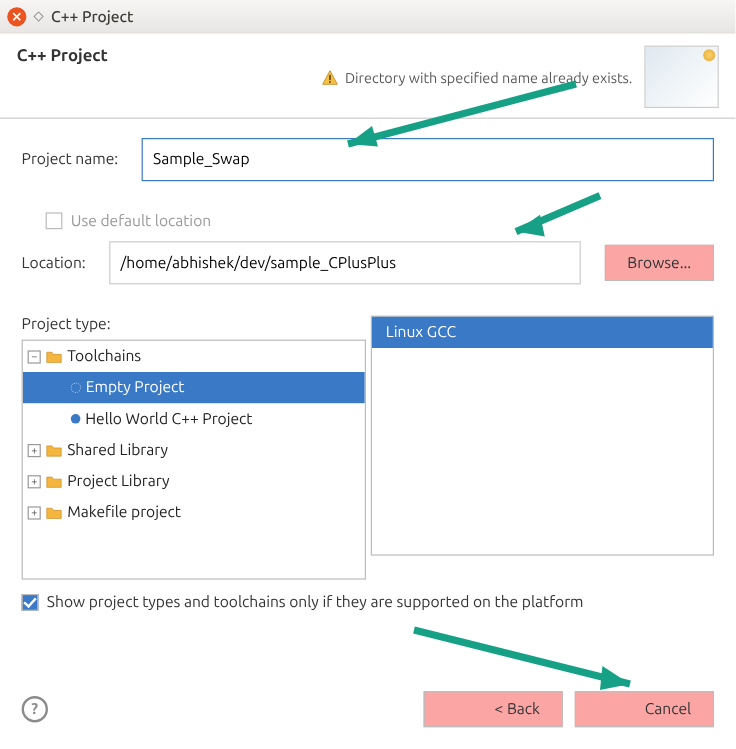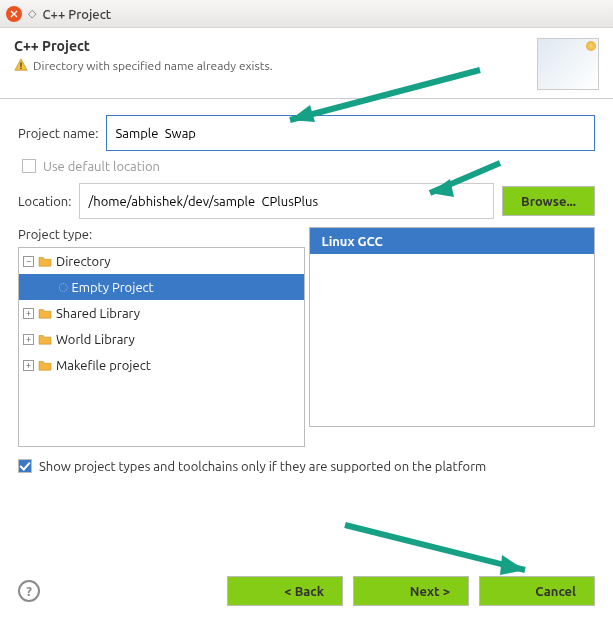--- a/index.html
+++ b/index.html
@@ -7,53 +7,53 @@
 
   .titlebar { height: 28px; background: linear-gradient(#f7f6f5,#e8e6e4); border-bottom: 1px solid #d6d3d0; display: flex; align-items: center; padding: 0 6px; gap: 6px; }
   .close-btn { width: 16px; height: 16px; border-radius: 50%; background: #e95420; display: flex; align-items: center; justify-content: center; }
   .close-btn svg { width: 8px; height: 8px; }
   .minim { color: #777; font-size: 11px; }
   .titlebar-title { font-size: 13px; font-weight: 500; color: #3c3b37; }
 
   .header { background: #fff; padding: 10px 14px 8px; border-bottom: 1px solid #ccc; display: flex; align-items: flex-start; gap: 10px; }
   .header-text { flex: 1; }
   .header h1 { font-size: 14px; font-weight: 600; margin-bottom: 4px; }
-  .header-msg { display: flex; align-items: center; gap: 5px; color: #5a5a5a; font-size: 12px; }
+  .header-msg { display: flex; align-items: center; gap: 5px; color: #5a5a5a; font-size: 12px; justify-content: flex-end; }
   .warn-icon { width: 14px; height: 14px; }
   .header-img { width: 62px; height: 52px; background: linear-gradient(135deg,#dfe9f0,#fff); border: 1px solid #ccc; position: relative; }
   .header-img::after { content:""; position:absolute; right:2px; top:2px; width:10px; height:10px; background: radial-gradient(circle,#f9d36b,#e6a633); border-radius:50%; }
 
   .body { padding: 16px 18px 10px; }
-  .row { display: flex; align-items: center; gap: 8px; margin-bottom: 8px; }
+  .row { display: flex; align-items: center; gap: 20px; margin-bottom: 26px; }
   .label { font-size: 13px; color: #333; }
   .text-input { flex: 1; height: 30px; border: 1px solid #3a79c6; padding: 17px 8px; font-size: 13px; outline: none; }
   .text-input.plain { border-color: #ccc; }
 
-  .checkbox-row { display: flex; align-items: flex-end; gap: 7px; margin: 6px 0 10px 4px; }
+  .checkbox-row { display: flex; align-items: flex-end; gap: 7px; margin: 6px 0 10px 20px; }
   input[type=checkbox] { width: 14px; height: 14px; border: 1px solid #bbb; appearance: none; position: relative; cursor: pointer; }
   input[type=checkbox]:checked { background:#3a79c6; }
   input[type=checkbox]:checked::after { content:""; position:absolute; left:3px; top:0px; width:4px; height:8px; border:solid #fff; border-width:0 2px 2px 0; transform:rotate(42deg); }
   .check-label { font-size: 13px; color: #333; }
   .check-label.disabled { color: #999; }
 
-  .btn { height: 30px; padding: 0 18px; background: #84cc16; border: 1px solid #bbb; font-size: 13px; color: #333; cursor: pointer; font-weight: bold; }
+  .btn { height: 30px; padding: 0 18px; background: #fca5a5; border: 1px solid #bbb; font-size: 13px; color: #333; cursor: pointer; }
 
   .two-cols { display: flex; gap: 4px; margin-top: 8px; }
   .col { flex: 1; }
   .col-label { font-size: 13px; margin-bottom: 6px; }
   .treebox { border: 1px solid #bbb; height: 200px; background: #fff; overflow: auto; }
   .tree-row { display: flex; align-items: center; height: 26px; padding: 0 4px; gap: 4px; font-size: 13px; color: #222; cursor: default; }
   .tree-row.selected { background:#3a79c6; color:#fff; }
   .expander { width: 11px; height: 11px; border: 1px solid #999; display:flex; align-items:center; justify-content:center; font-size:9px; color:#555; background:#fff; line-height:1; }
   .folder-icon { width:14px; height:12px; }
   .bullet { width:8px; height:8px; border-radius:50%; background:#3a79c6; }
   .indent2 { padding-left: 40px; }
 
   .listbox { border: 1px solid #bbb; height: 200px; background:#fff; }
-  .list-item { height: 26px; display:flex; align-items:center; padding:0 12px; font-size:13px;font-weight:bold; }
+  .list-item { height: 26px; display:flex; align-items:center; padding:0 12px; font-size:13px; }
   .list-item.selected { background:#3a79c6; color:#fff; }
 
   .platform-check { display:flex; align-items:center; gap:7px; margin-top: 12px; }
 
   .footer { position: absolute; bottom: 0; left: 0; right: 0; padding: 14px 18px 18px; display:flex; align-items:center; gap: 10px; border-top: 0; }
   .help { width:22px; height:22px; border:2px solid #8b8b8b; border-radius:50%; display:flex; align-items:center; justify-content:center; color:#8b8b8b; font-weight:bold; font-size:13px; cursor:pointer; }
   .spacer { flex:1; }
   .footer .btn { width: 116px; text-align: right; }
 
   .arrow { position:absolute; pointer-events:none; }
@@ -107,39 +107,43 @@
 
   <div class="two-cols">
     <div class="col">
       <div class="col-label">Project type:</div>
       <div class="treebox" id="tree">
           <div class="tree-row">
             <div class="expander">−</div>
             <svg class="folder-icon" viewBox="0 0 16 14">
               <path d="M1 3 h5 l1.5 2 H15 v8 H1 Z" fill="#f4b63f" stroke="#c8902a" stroke-width="0.7"></path>
             </svg>
-            <span>Directory</span>
+            <span>Toolchains</span>
           </div>
           <div class="tree-row selected indent2">
             <span style="font-size: 10px;">◌</span>
             <span>Empty Project</span>
+          </div>
+          <div class="tree-row indent2">
+            <div class="bullet"></div>
+            <span>Hello World C++ Project</span>
           </div>
           <div class="tree-row">
             <div class="expander">+</div>
             <svg class="folder-icon" viewBox="0 0 16 14">
               <path d="M1 3 h5 l1.5 2 H15 v8 H1 Z" fill="#f4b63f" stroke="#c8902a" stroke-width="0.7"></path>
             </svg>
             <span>Shared Library</span>
           </div>
           <div class="tree-row">
             <div class="expander">+</div>
             <svg class="folder-icon" viewBox="0 0 16 14">
               <path d="M1 3 h5 l1.5 2 H15 v8 H1 Z" fill="#f4b63f" stroke="#c8902a" stroke-width="0.7"></path>
             </svg>
-            <span>World Library</span>
+            <span>Project Library</span>
           </div>
           <div class="tree-row">
             <div class="expander">+</div>
             <svg class="folder-icon" viewBox="0 0 16 14">
               <path d="M1 3 h5 l1.5 2 H15 v8 H1 Z" fill="#f4b63f" stroke="#c8902a" stroke-width="0.7"></path>
             </svg>
             <span>Makefile project</span>
           </div>
         </div>
     </div>
@@ -153,21 +157,20 @@
   <div class="platform-check">
     <input type="checkbox" checked="" id="pfc" style="">
     <label for="pfc" class="check-label">Show project types and toolchains only if they are supported on the platform</label>
   </div>
 </div>
 
 <div class="footer">
   <div class="help">?</div>
   <div class="spacer"></div>
   <button class="btn">&lt; Back</button>
-  <button class="btn">Next &gt;</button>
   <button class="btn">Cancel</button>
 </div>
 
 <svg class="arrow" style="left:260px; top:60px;" width="230" height="80">
   <line x1="220" y1="10" x2="30" y2="60"></line>
   <polygon points="30,60 50,45 55,62"></polygon>
 </svg>
 <svg class="arrow" style="left:410px; top:155px;" width="100" height="50">
   <line x1="90" y1="8" x2="20" y2="38"></line>
   <polygon points="20,38 40,24 44,42"></polygon>

